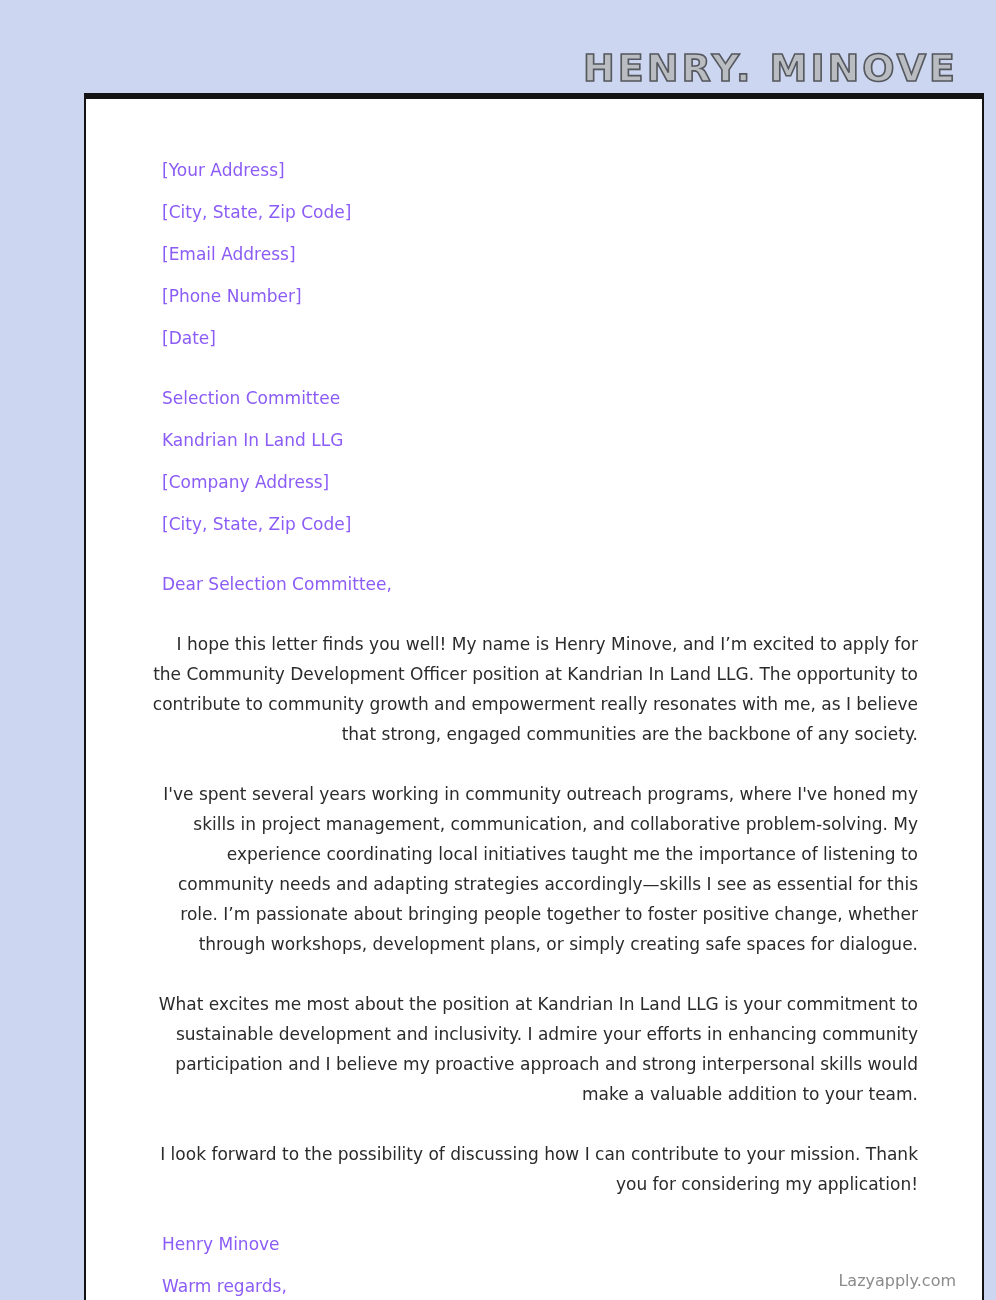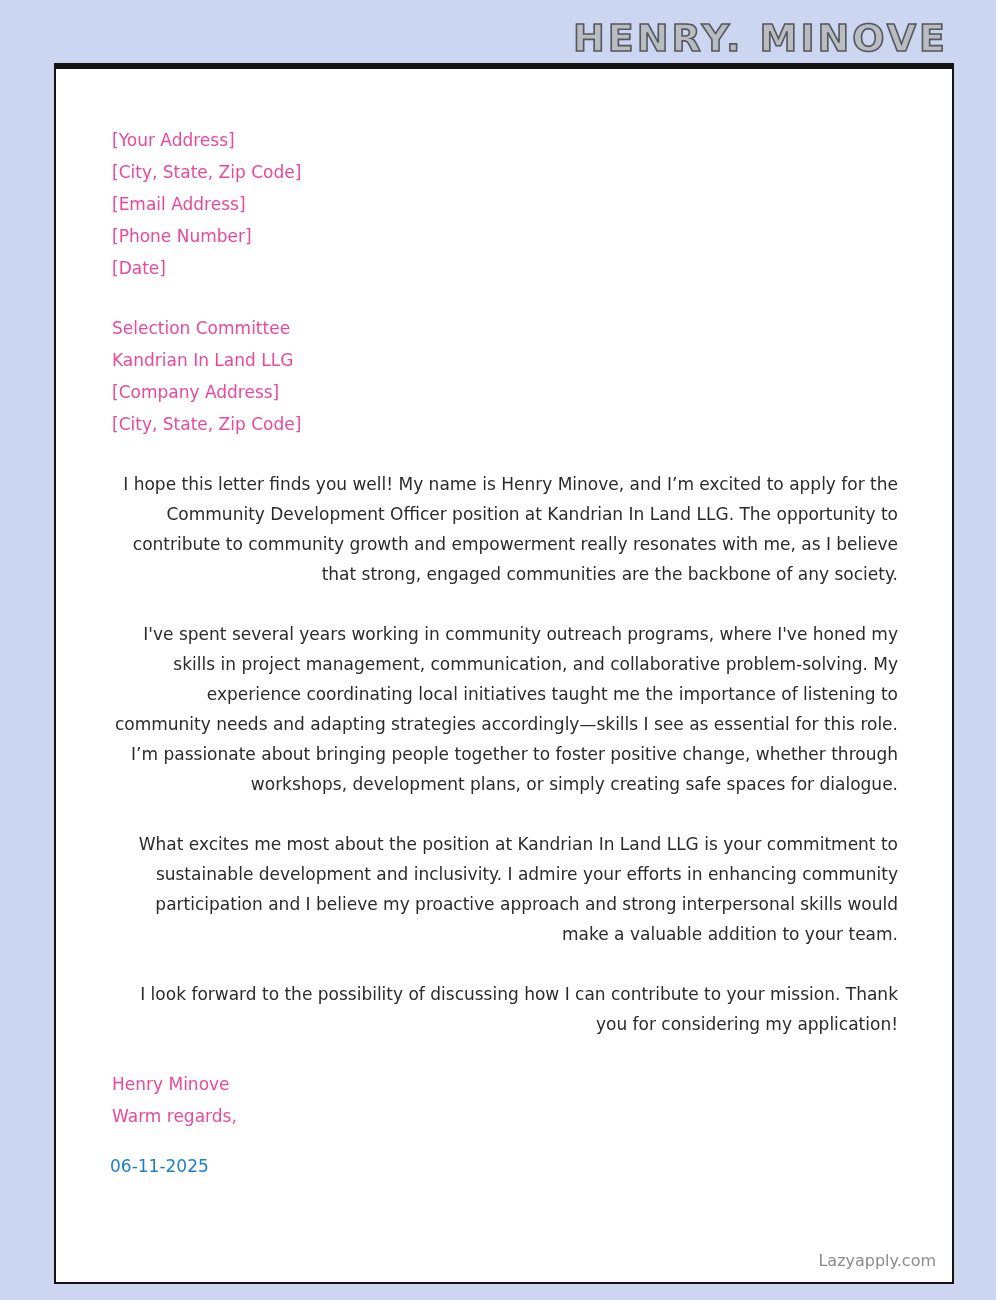--- a/index.html
+++ b/index.html
@@ -1,15 +1,15 @@
 <!DOCTYPE html>
 <html><head>
 <meta charset="utf-8">
 <style>
-  * { margin: 2px; padding: 0; box-sizing: border-box; }
+  * { margin: 12px; padding: 0; box-sizing: border-box; }
 
   html, body {
     width: 996px;
     height: 1300px;
     font-family: "DejaVu Sans", "Liberation Sans", sans-serif;
   }
 
   body {
     background: #ccd6f0;
     position: relative;
@@ -39,21 +39,21 @@
     height: 1221px;
     background: #ffffff;
     border: 2px solid #131313;
     border-top: 6px solid #131313;
     padding: 40px 52px 0 52px;
   }
 
   .line {
     font-size: 17px;
     line-height: 30px;
-    color: #ec4899;
+    color: #8b5cf6;
   }
 
   .block { margin-bottom: 30px; }
 
   .sender-block { margin-top: 16px; }
 
   .paragraph {
     font-size: 17px;
     line-height: 30px;
     color: #2b2b2b;
@@ -95,20 +95,23 @@
     <div class="line">[Date]</div>
   </div>
 
   <div class="block">
     <div class="line">Selection Committee</div>
     <div class="line">Kandrian In Land LLG</div>
     <div class="line">[Company Address]</div>
     <div class="line">[City, State, Zip Code]</div>
   </div>
 
+  <div class="block">
+    <div class="line">Dear Selection Committee,</div>
+  </div>
 
   <p class="paragraph">I hope this letter finds you well! My name is Henry Minove, and I’m excited to apply for the Community Development Officer position at Kandrian In Land LLG. The opportunity to contribute to community growth and empowerment really resonates with me, as I believe that strong, engaged communities are the backbone of any society.</p>
   <p class="paragraph">I've spent several years working in community outreach programs, where I've honed my skills in project management, communication, and collaborative problem-solving. My experience coordinating local initiatives taught me the importance of listening to community needs and adapting strategies accordingly—skills I see as essential for this role. I’m passionate about bringing people together to foster positive change, whether through workshops, development plans, or simply creating safe spaces for dialogue.</p>
   <p class="paragraph">What excites me most about the position at Kandrian In Land LLG is your commitment to sustainable development and inclusivity. I admire your efforts in enhancing community participation and I believe my proactive approach and strong interpersonal skills would make a valuable addition to your team.</p>
   <p class="paragraph">I look forward to the possibility of discussing how I can contribute to your mission. Thank you for considering my application!</p>
 
   <div class="closing-block">
     <div class="line">Henry Minove</div>
     <div class="line">Warm regards,</div>
   </div>

